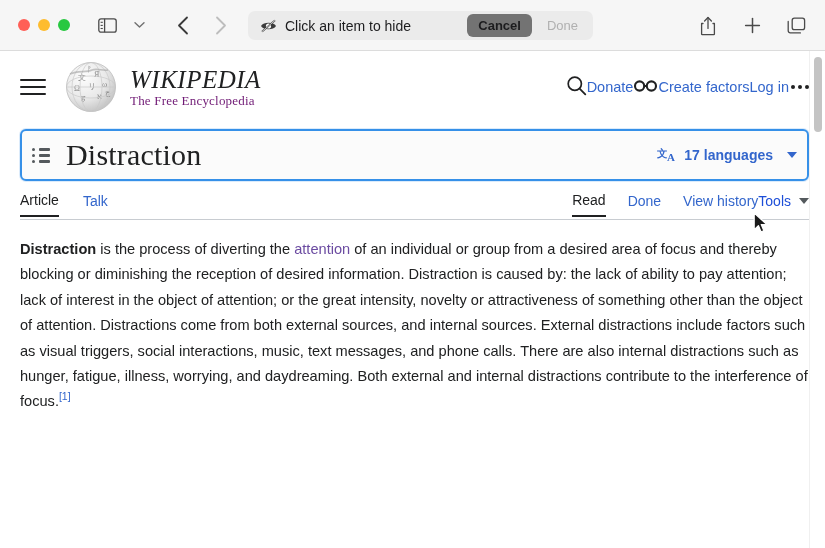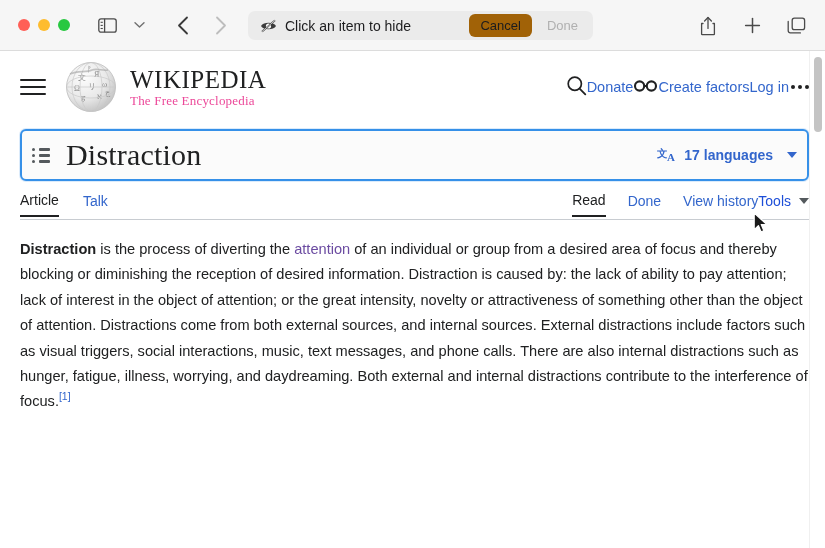--- a/index.html
+++ b/index.html
@@ -81,23 +81,23 @@
     white-space: nowrap;
   }
   .banner-btn {
     font-size: 13px;
     padding: 4px 11px;
     border-radius: 6px;
     white-space: nowrap;
     margin-left: 4px;
   }
   .banner-btn.cancel {
-    background: #a16207;
+    background: #737373;
     color: #1c1c1e;
-    font-weight: normal;
+    font-weight: bold;
   }
   .banner-btn.done {
     background: transparent;
     color: #b0b0b0;
   }
 
   .right-group {
     position: absolute;
     right: 14px;
     top: 0;
@@ -134,25 +134,26 @@
   .wordmark {
     display: flex; align-items: center; gap: 12px;
   }
   .globe { flex: none; }
   .wordmark-text { line-height: 1.05; }
   .wordmark-title {
     font-family: "Liberation Serif", serif;
     font-size: 25px;
     letter-spacing: 0.5px;
     color: #202122;
+    font-style: italic;
   }
   .wordmark-sub {
     font-family: "Liberation Serif", serif;
     font-size: 13px;
-    color: #ec4899;
+    color: #701a75;
     margin-top: 1px;
     letter-spacing: 0.2px;
   }
   .header-spacer { flex: 1; }
   .header-actions {
     display: flex;
     align-items: center;
     gap: 0;
     font-size: 14.5px;
   }

